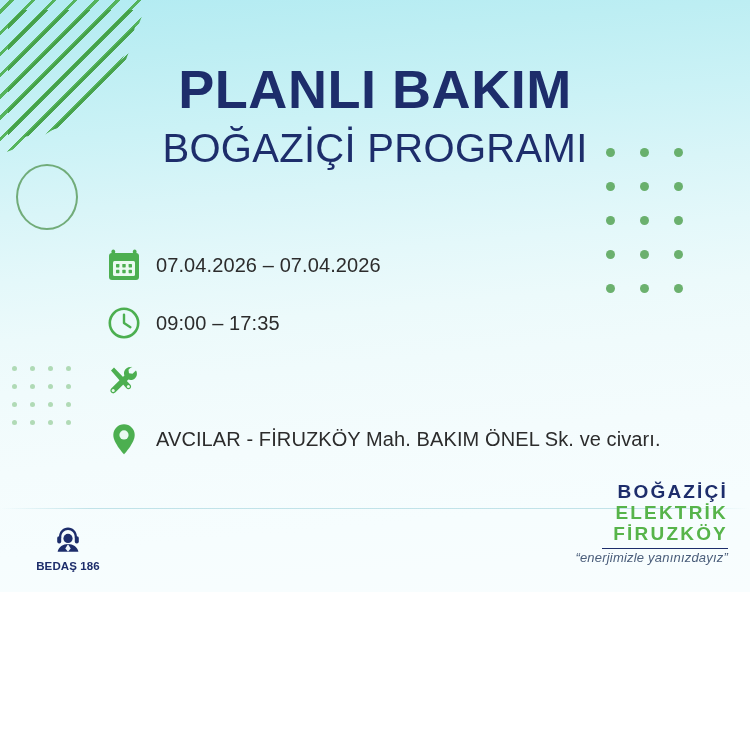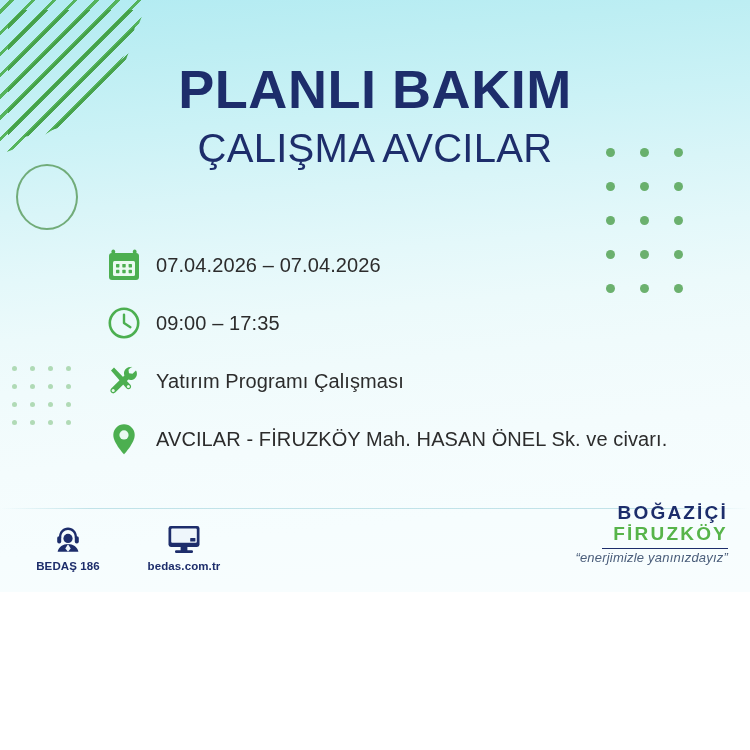--- a/index.html
+++ b/index.html
@@ -312,21 +312,21 @@
       <i></i>
       <i></i>
       <i></i>
       <i></i>
   </div>
 
   <div class="divider"></div>
 
   <div class="heading-block">
     <div class="title-main">PLANLI BAKIM</div>
-    <div class="title-sub">ÇALIŞMA AVCILAR</div>
+    <div class="title-sub">BOĞAZİÇİ PROGRAMI</div>
   </div>
 
   <div class="info-list">
 
     <div class="info-row">
       <span class="info-icon">
         <svg width="34" height="34" viewBox="0 0 34 34" aria-hidden="true">
           <rect x="4.5" y="1.5" width="3.6" height="7" rx="1.8" fill="#4caf50"></rect>
           <rect x="25.9" y="1.5" width="3.6" height="7" rx="1.8" fill="#4caf50"></rect>
           <rect x="2" y="5" width="30" height="27" rx="3" fill="#4caf50"></rect>
@@ -364,32 +364,31 @@
             <circle cx="21.4" cy="22.5" r="1.5" fill="#eafaf0"></circle>
             <path d="M25.3 3.4 C22.0 2.3 18.4 4.0 17.3 7.3 C16.8 8.8 16.9 10.3 17.4 11.6
                      L4.2 24.6 C3.1 25.7 3.1 27.5 4.2 28.6 C5.3 29.7 7.1 29.7 8.2 28.6
                      L21.4 15.6 C22.7 16.1 24.2 16.2 25.7 15.7 C29.0 14.6 30.7 11.0 29.6 7.7
                      C29.4 7.2 29.2 6.8 28.9 6.4 L25.5 9.8 L22.0 9.3 L21.5 5.8 L24.9 2.4
                      C24.6 2.3 25.0 3.3 25.3 3.4 Z"></path>
             <circle cx="6.2" cy="26.6" r="1.5" fill="#eafaf0"></circle>
           </g>
         </svg>
       </span>
-      <span class="info-text">Yatırım Programı Çalışması</span>
     </div>
 
     <div class="info-row">
       <span class="info-icon">
         <svg width="34" height="34" viewBox="0 0 34 34" aria-hidden="true">
           <path d="M17 2.2 C11.1 2.2 6.3 7.0 6.3 12.9 C6.3 20.9 17 32.2 17 32.2
                    C17 32.2 27.7 20.9 27.7 12.9 C27.7 7.0 22.9 2.2 17 2.2 Z" fill="#4caf50"></path>
           <circle cx="17" cy="12.9" r="4.6" fill="#eafaf0"></circle>
         </svg>
       </span>
-      <span class="info-text">AVCILAR - FİRUZKÖY Mah. HASAN ÖNEL Sk. ve civarı.</span>
+      <span class="info-text">AVCILAR - FİRUZKÖY Mah. BAKIM ÖNEL Sk. ve civarı.</span>
     </div>
 
   </div>
 
   <div class="footer">
 
     <div class="footer-contacts">
 
       <div class="contact-item">
         <span class="ci-icon">
@@ -403,40 +402,27 @@
               <circle cx="17" cy="16.4" r="4.6"></circle>
               <path d="M17 22.0 C12.0 22.0 7.6 25.0 6.6 29.8 L27.4 29.8
                        C26.4 25.0 22.0 22.0 17 22.0 Z"></path>
               <path d="M17 22.2 L14.3 26.6 L17 29.8 L19.7 26.6 Z" fill="#eef6fb"></path>
             </g>
           </svg>
         </span>
         <span class="ci-label">BEDAŞ 186</span>
       </div>
 
-      <div class="contact-item">
-        <span class="ci-icon">
-          <svg width="36" height="34" viewBox="0 0 36 34" aria-hidden="true">
-            <g fill="#1d2d6b">
-              <rect x="2.5" y="4.0" width="31" height="21" rx="2.4"></rect>
-              <rect x="5.2" y="6.6" width="25.6" height="14.2" rx="1" fill="#eef6fb"></rect>
-              <rect x="24.2" y="16.0" width="5.2" height="3.6" rx=".6"></rect>
-              <rect x="14.6" y="25.0" width="6.8" height="4.0"></rect>
-              <rect x="9.0" y="28.2" width="18" height="2.8" rx="1.2"></rect>
-            </g>
-          </svg>
-        </span>
-        <span class="ci-label">bedas.com.tr</span>
-      </div>
 
 
     </div>
 
     <div class="brand-logo">
       <div class="brand-line brand-line-1">BOĞAZİÇİ</div>
+      <div class="brand-line brand-line-2">ELEKTRİK</div>
       <div class="brand-line brand-line-3">FİRUZKÖY</div>
       <div class="brand-rule"></div>
       <div class="brand-tagline">“enerjimizle yanınızdayız”</div>
     </div>
 
   </div>
 
 </div>
 
 </body></html>

